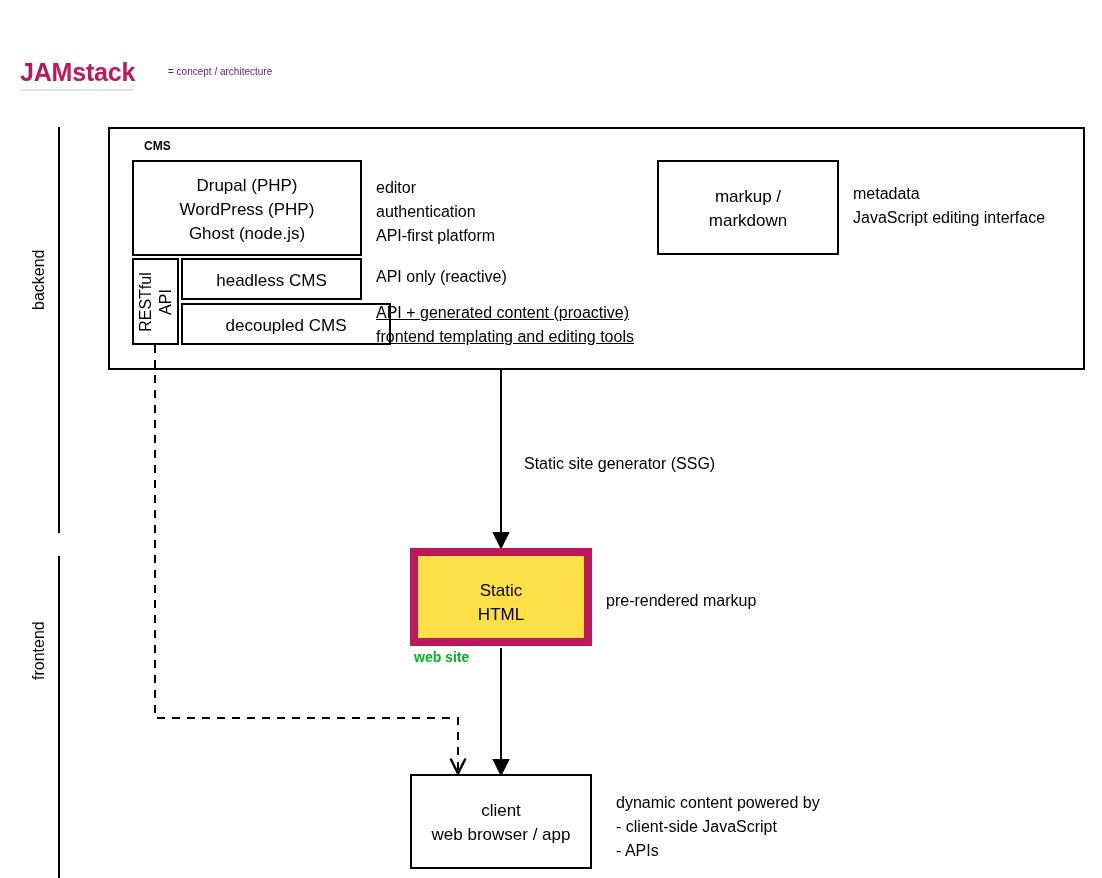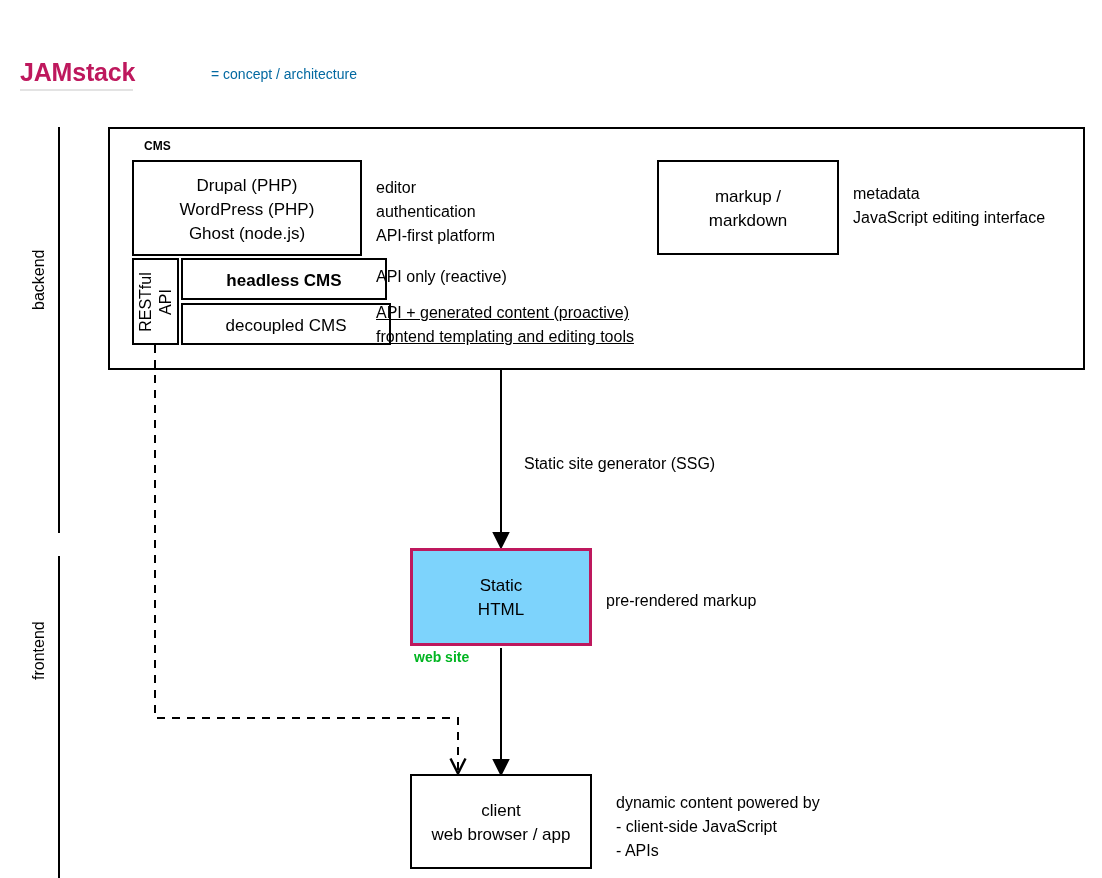--- a/index.html
+++ b/index.html
@@ -43,24 +43,23 @@
     left: 0;
     top: 31px;
     width: 113px;
     height: 2px;
     background: #e3e3e3;
   }
   #title-note {
     position: absolute;
     left: 148px;
     top: 8px;
-    font-size: 14px;
-    color: #0369a1;
-    white-space: nowrap;
-    margin-left: 43px;
+    font-size: 10px;
+    color: #701a75;
+    white-space: nowrap;
   }
 
   
   .rail {
     width: 2px;
     background: #000000;
   }
   .rail-label {
     font-size: 16px;
     color: #000;
@@ -69,22 +68,22 @@
     transform: rotate(-90deg);
   }
 
   
   .box {
     border: 2px solid #000000;
     background: #ffffff;
     box-sizing: border-box;
   }
   .box-green {
-    border: 3px solid #be185d;
-    background: #7dd3fc;
+    border: 8px solid #be185d;
+    background: #fde047;
     box-sizing: border-box;
   }
   .box-text {
     position: absolute;
     left: 0;
     right: 0;
     text-align: center;
     font-size: 17px;
     line-height: 24px;
     color: #000;
@@ -160,21 +159,21 @@
   </div>
   <div class="abs side-note" style="left:376px; top:176px;">editor
 authentication
 API-first platform</div>
 
   <div class="abs box" style="left:132px; top:258px; width:47px; height:87px;">
     <div class="rot-label" style="position:absolute; left:50%; top:50%; width:83px; margin-left:-41.5px; margin-top:-20px;"><span style="white-space:pre">RESTful
 API</span></div>
   </div>
 
-  <div class="abs box" style="left:181px; top:258px; width:206px; height:42px;font-weight:bold;">
+  <div class="abs box" style="left:181px; top:258px; width:181px; height:42px;">
     <div class="box-text" style="top:9px;">headless CMS</div>
   </div>
   <div class="abs side-note" style="left:376px; top:265px;">API only (reactive)</div>
 
   <div class="abs box" style="left:181px; top:303px; width:210px; height:42px;">
     <div class="box-text" style="top:9px;">decoupled CMS</div>
   </div>
   <div class="abs side-note" style="left:376px; top:301px;text-decoration:underline;">API + generated content (proactive)
 frontend templating and editing tools</div>
 

